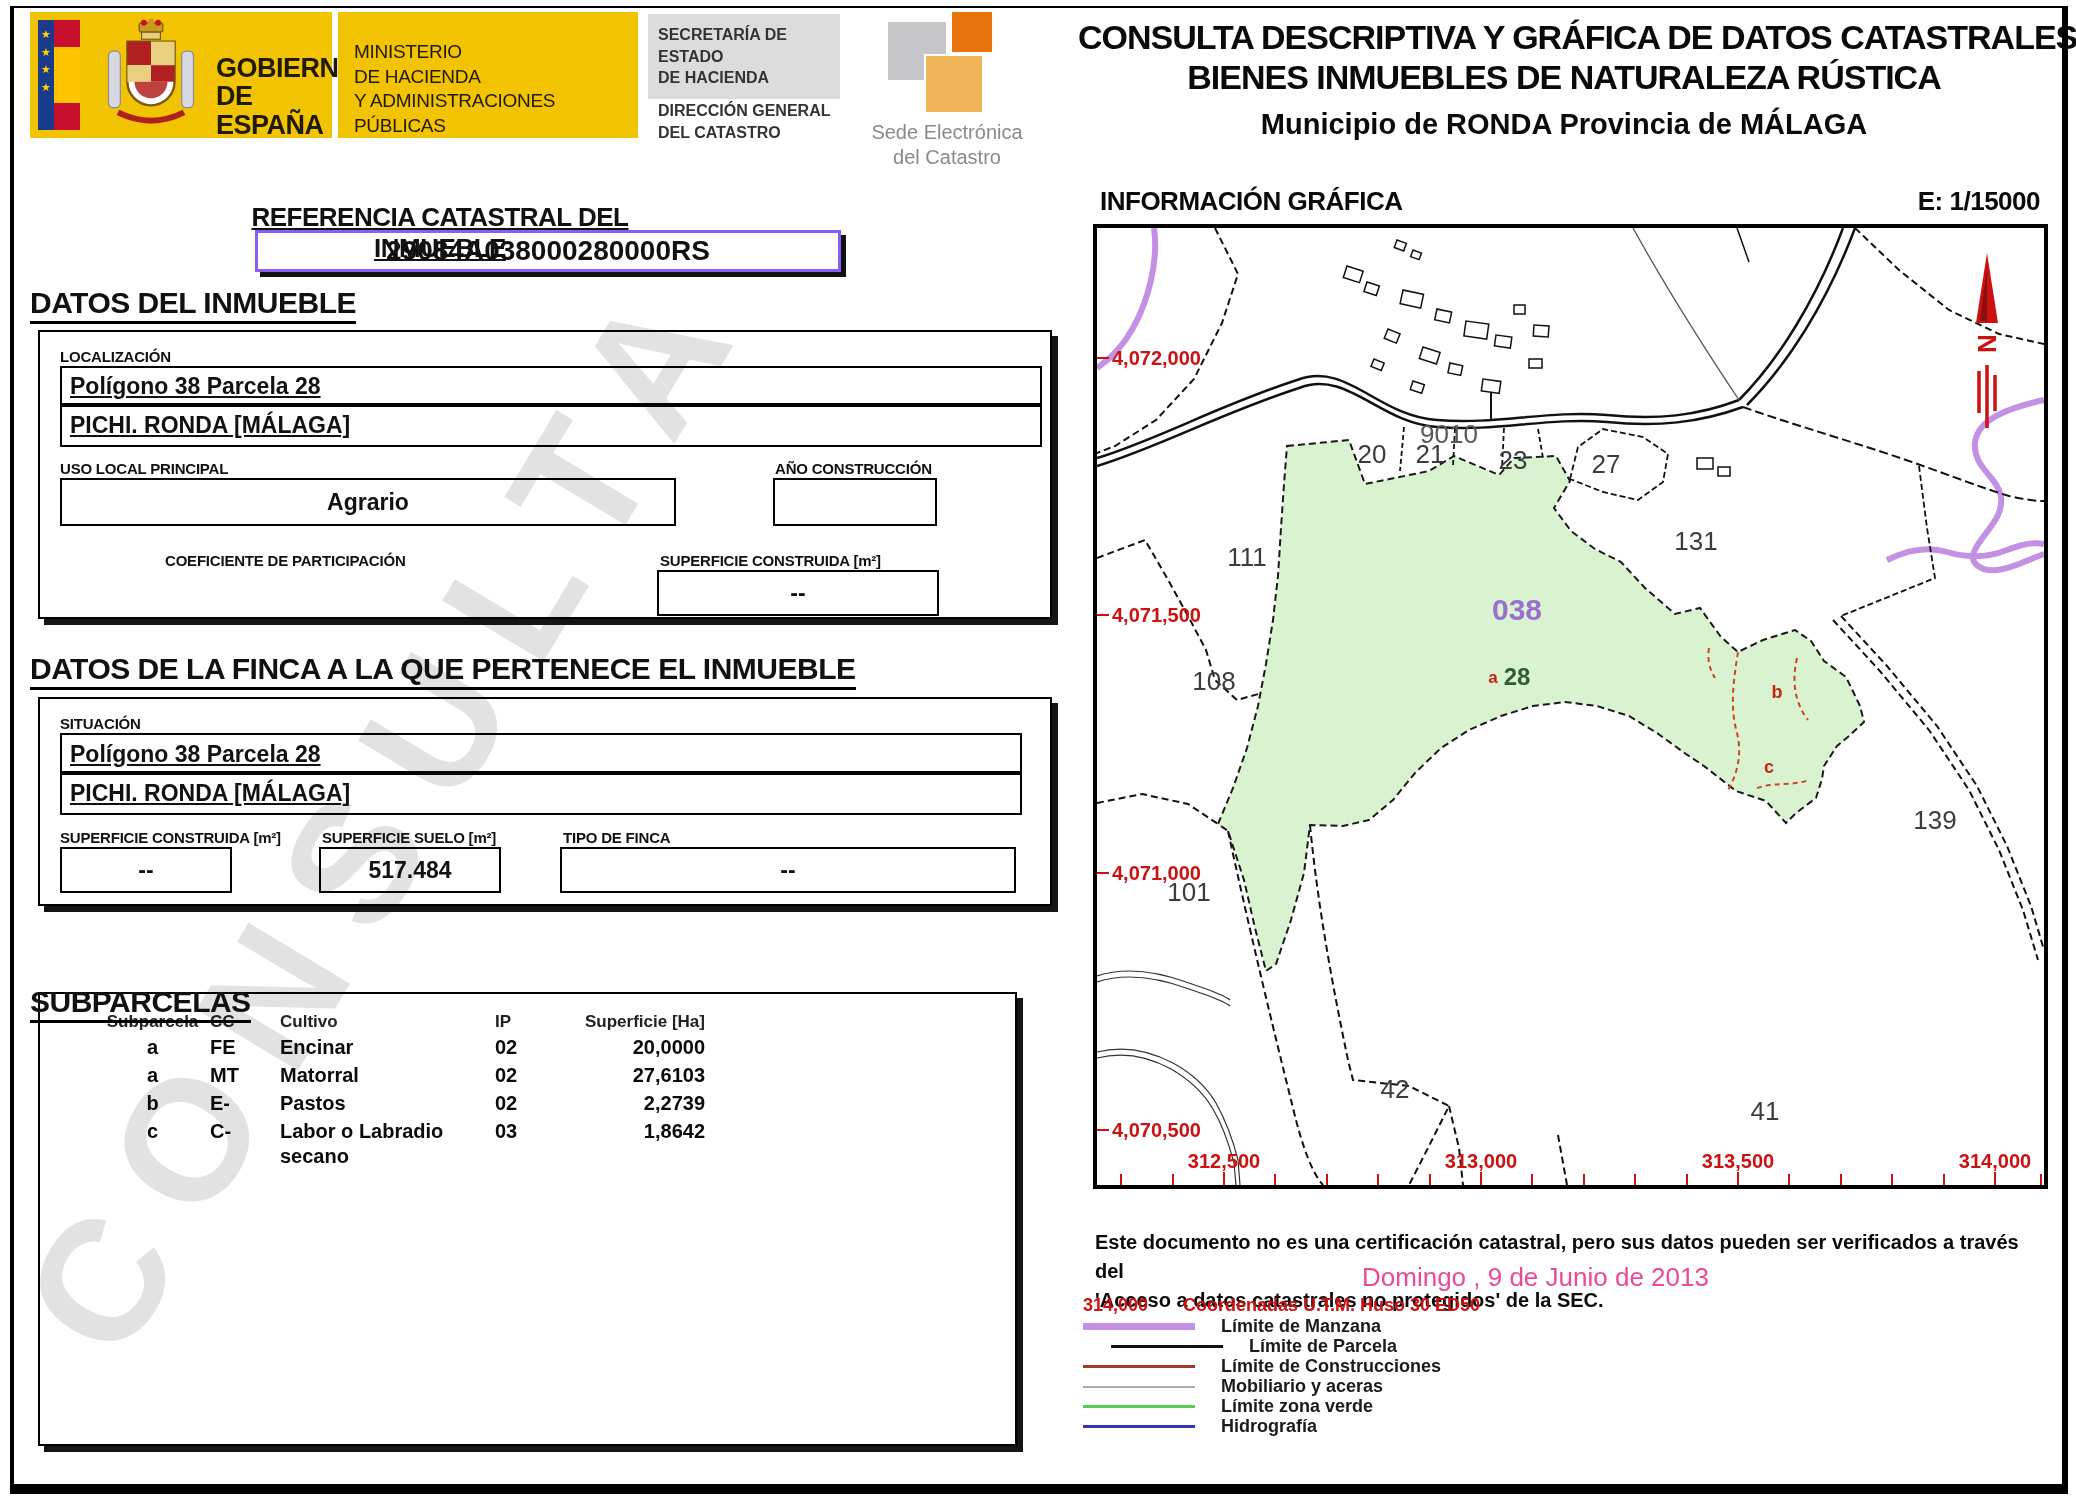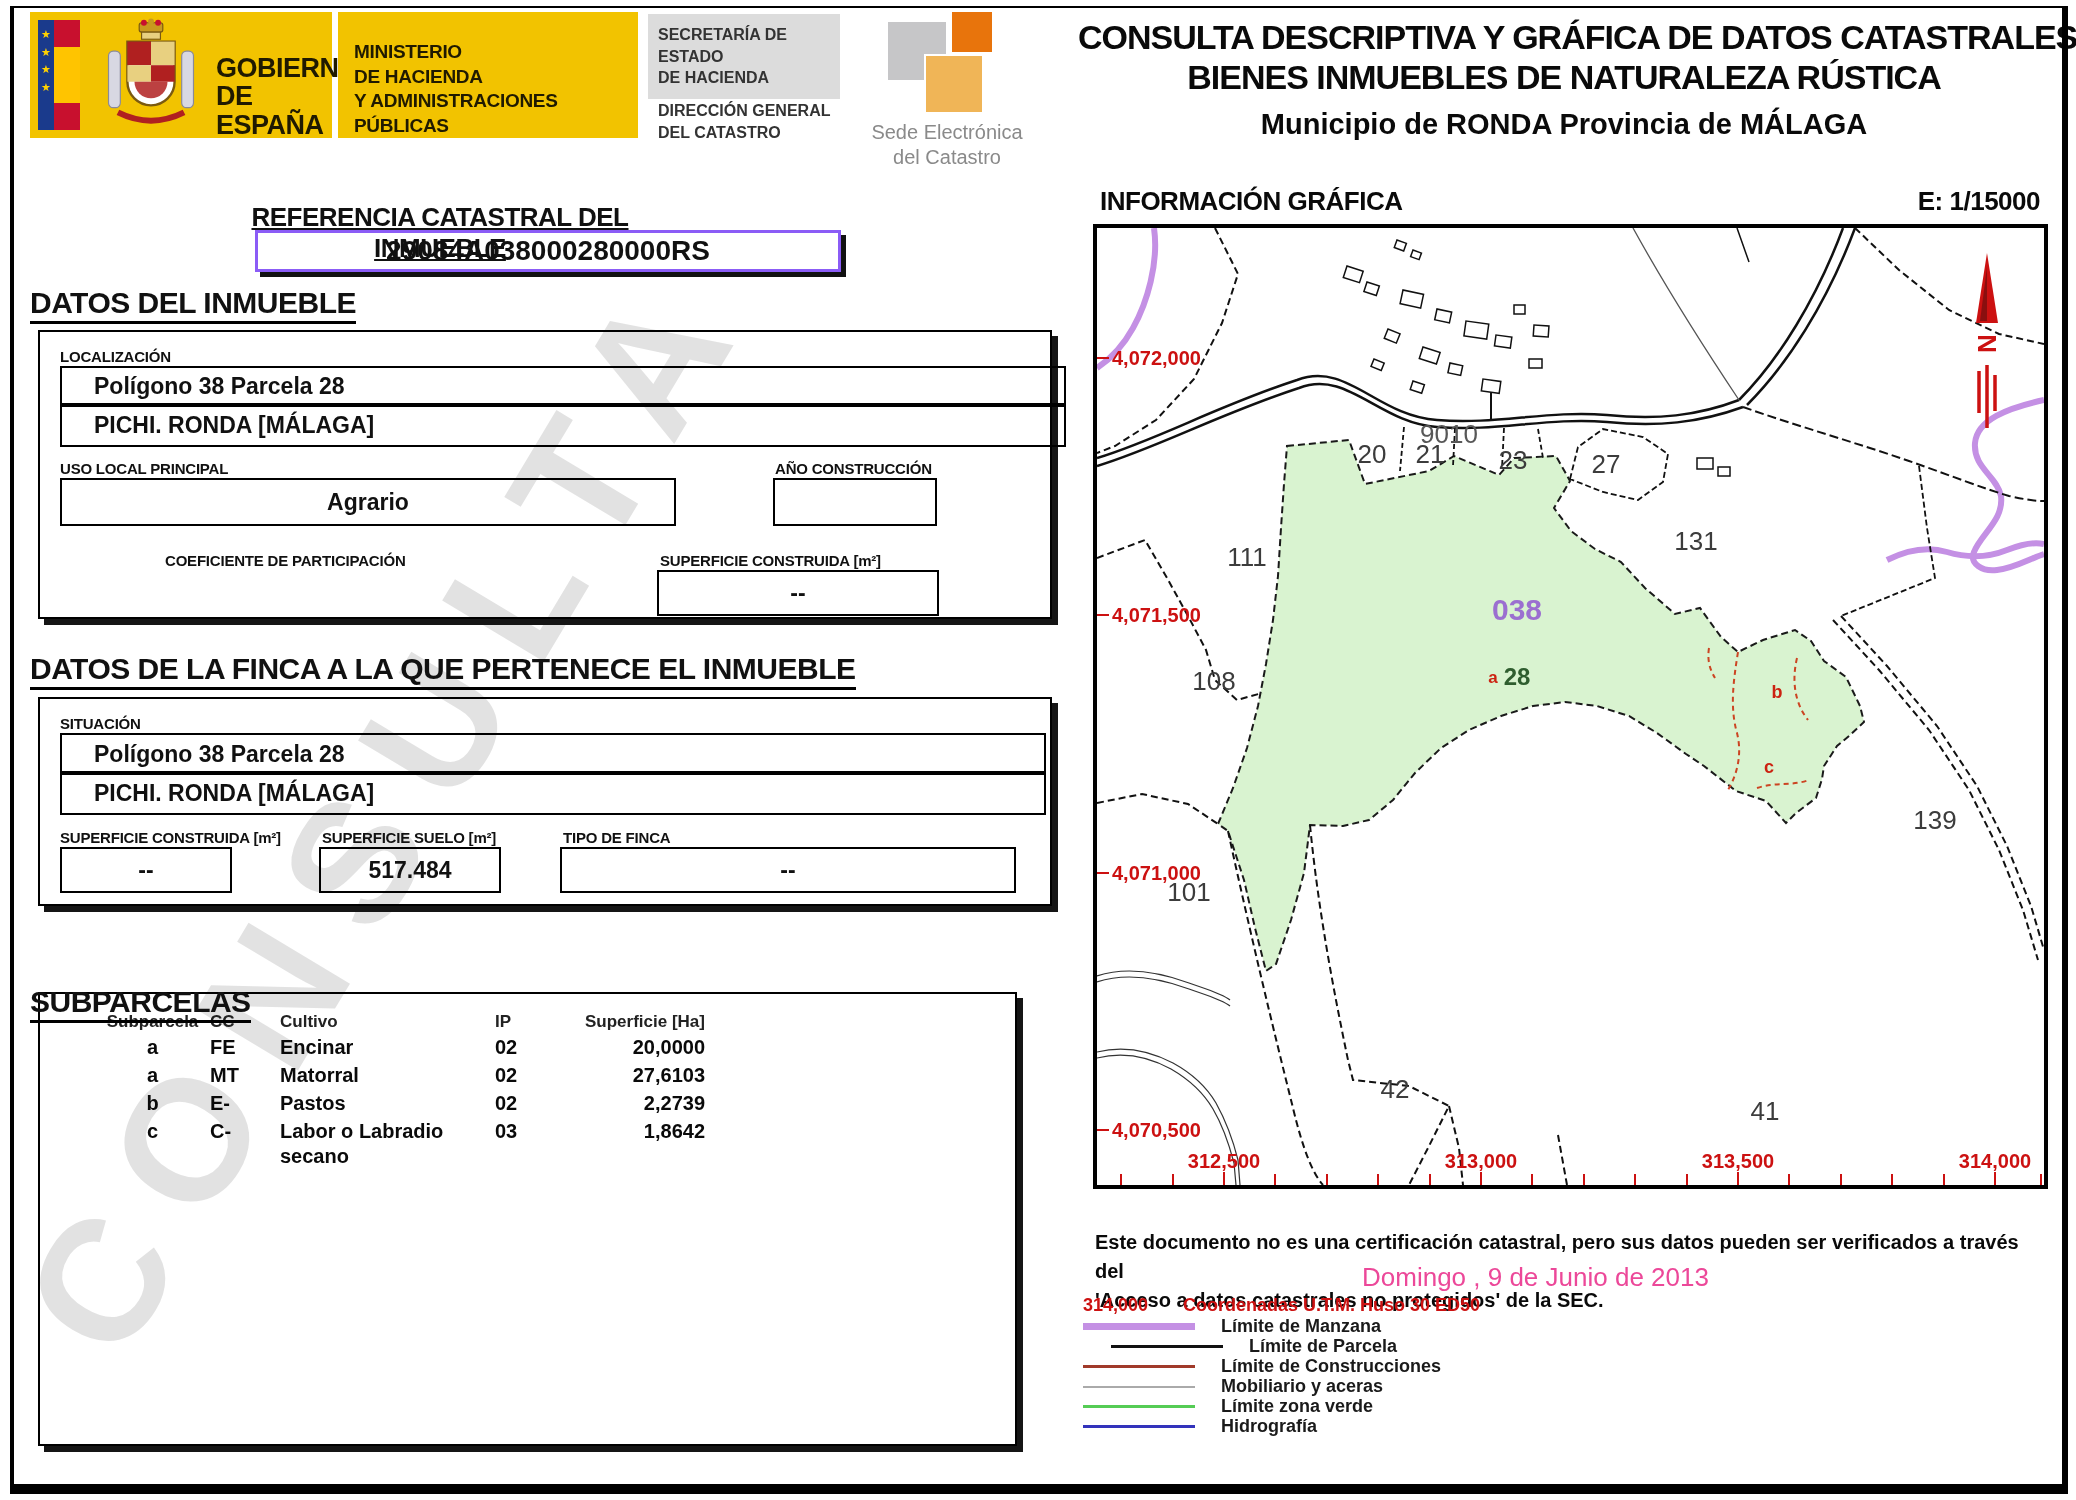--- a/index.html
+++ b/index.html
@@ -9,39 +9,39 @@
          border-left:4px solid #000;border-top:2px solid #000;
          border-right:6px solid #000;border-bottom:10px solid #000;pointer-events:none;z-index:5;}
   .abs{position:absolute;}
   
   #watermark{position:absolute;left:-250px;top:700px;width:1300px;height:230px;
              transform:rotate(-59deg);text-align:center;font-size:172px;font-weight:bold;
              letter-spacing:38px;color:rgba(110,110,110,0.20);z-index:0;white-space:nowrap;}
   
   .ybox{background:#f2c300;}
   .gobtext{font-size:27px;font-weight:bold;color:#201a00;line-height:1.05;letter-spacing:-0.5px;}
-  .mintext{font-size:19px;font-weight:bold;color:#201a00;line-height:1.3;letter-spacing:-0.3px;}
+  .mintext{font-size:19px;font-weight:normal;color:#201a00;line-height:1.3;letter-spacing:-0.3px;}
   .graybox{background:#dcdcdc;font-size:16px;font-weight:bold;color:#333;padding:10px 10px;line-height:1.35;}
   .dirtext{font-size:16px;font-weight:bold;color:#333;line-height:1.35;}
   .sq{position:absolute;border:2px solid #fff;}
   .sedetext{font-size:20px;color:#8a8a8a;text-align:center;line-height:1.25;}
   
   .t1{font-size:34px;font-weight:bold;letter-spacing:-1px;text-align:center;color:#0a0a0a;white-space:nowrap;}
   .t3{font-size:29px;font-weight:bold;text-align:center;color:#0a0a0a;}
   .infograf{font-size:26px;font-weight:bold;color:#0a0a0a;letter-spacing:-0.5px;}
   
   .reflabel{font-size:26px;font-weight:bold;text-decoration:underline;text-align:center;letter-spacing:-0.5px;}
   .refbox{border:3px solid #8b5cf6;box-shadow:5px 5px 0 #111;font-size:28px;font-weight:bold;
           text-align:center;background:transparent;}
   
   .shead{font-size:30px;font-weight:bold;border-bottom:3px solid #000;padding-bottom:1px;letter-spacing:-0.5px;z-index:2;}
   .sbox{border:2px solid #000;box-shadow:6px 6px 0 #151515;background:transparent;z-index:1;}
   .flabel{font-size:15px;font-weight:bold;color:#111;letter-spacing:-0.2px;z-index:2;}
   .vbox{border:2px solid #000;font-size:23px;font-weight:bold;display:flex;align-items:center;z-index:2;background:transparent;}
-  .vbox.pad{padding-left:32px;}
+  .vbox.pad{padding-left:8px;text-decoration:underline;}
   .vbox.center{justify-content:center;}
   
   .sptable{display:grid;grid-template-columns:115px 70px 215px 60px 150px;row-gap:3px;z-index:2;}
   .sptable .h{font-size:17px;font-weight:bold;color:#222;}
   .sptable .c{font-size:20px;font-weight:bold;color:#0a0a0a;line-height:25px;}
   .ca{text-align:center;} .cr{text-align:right;} .cl{text-align:left;}
   
   #map{left:1093px;top:224px;width:947px;height:957px;border:4px solid #000;background:#fff;z-index:2;}
   
   .disc{font-size:20px;font-weight:bold;color:#0a0a0a;line-height:1.45;}

